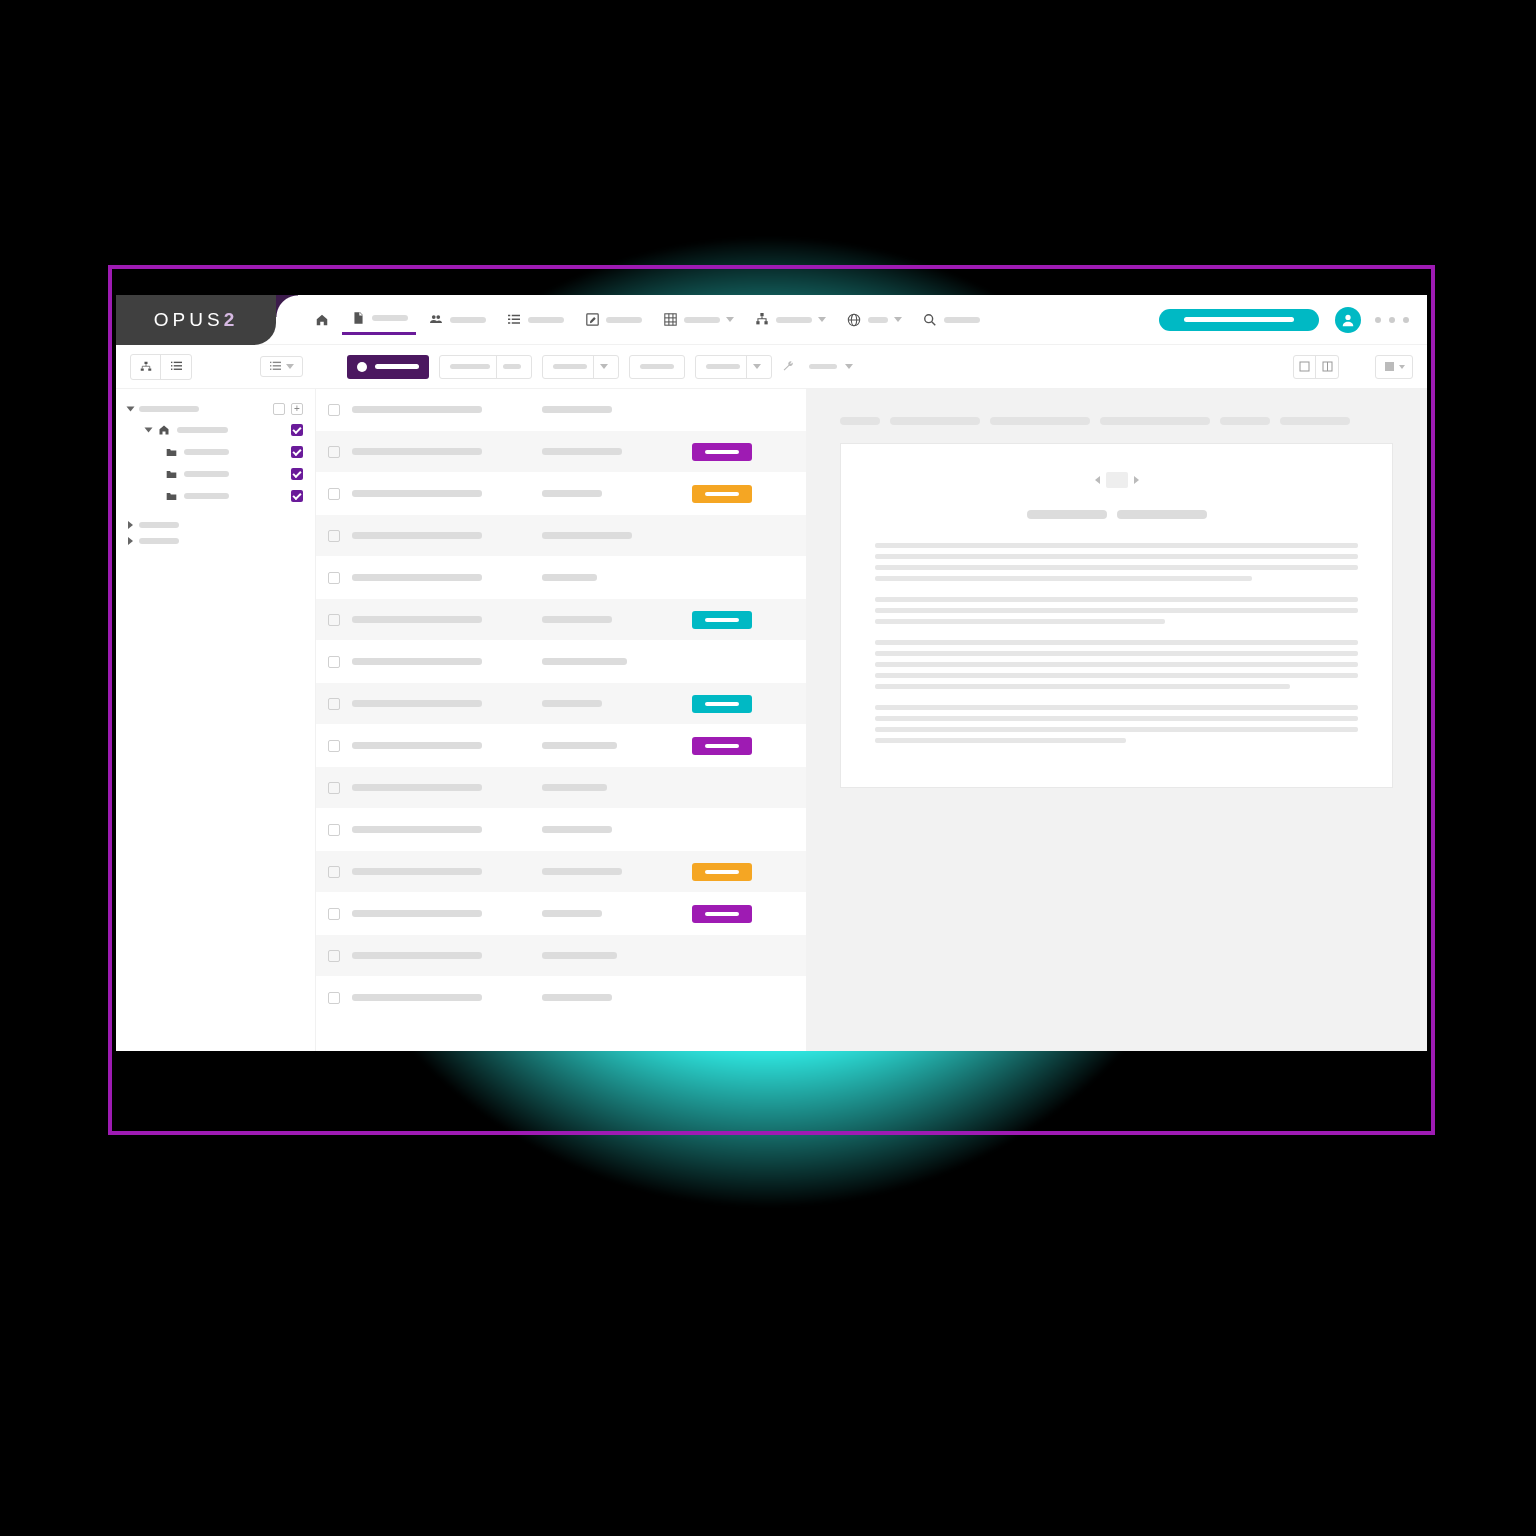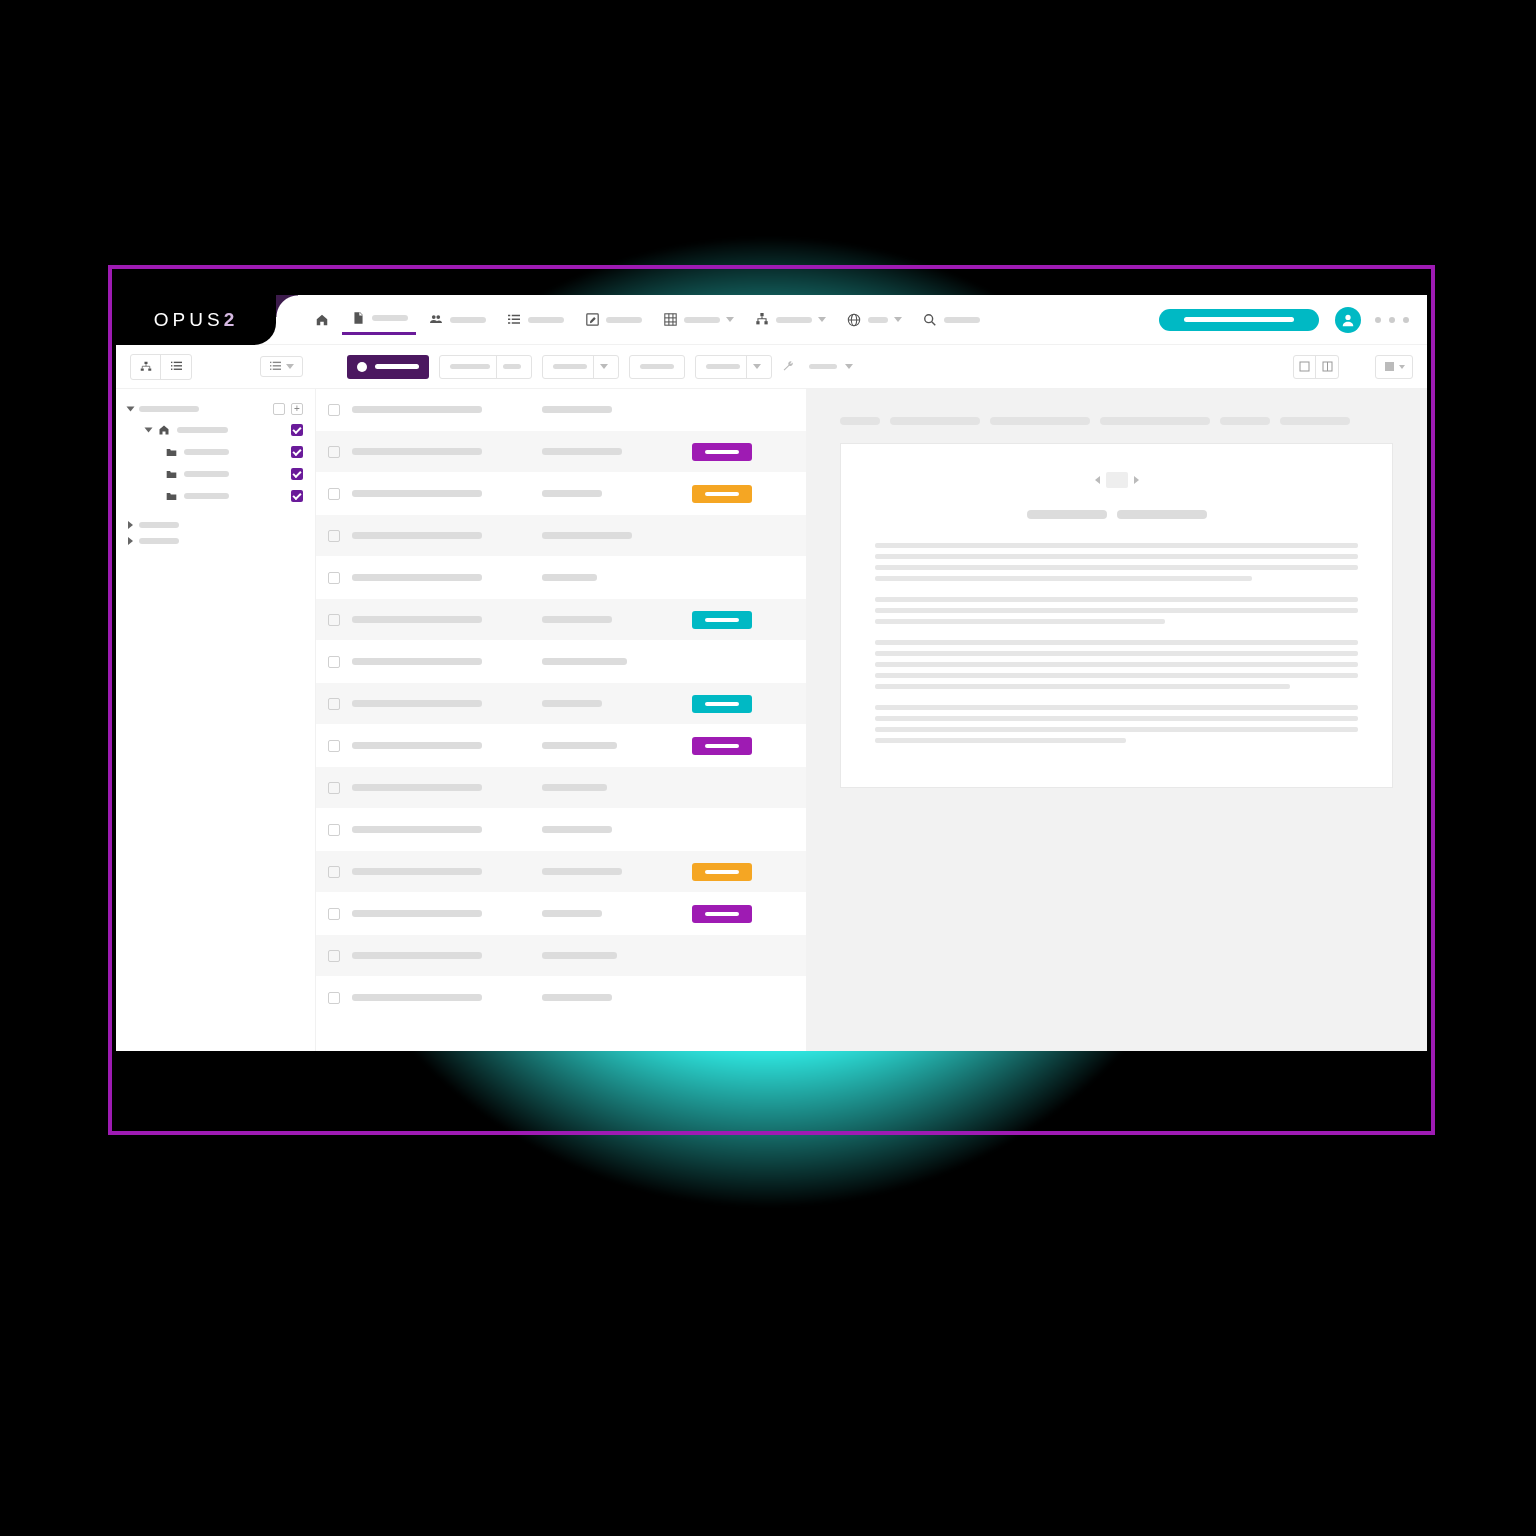--- a/index.html
+++ b/index.html
@@ -40,21 +40,21 @@
   }
 
   
   .topbar {
     height: 50px;
     display: flex; align-items: center;
     border-bottom: 1px solid #f1f1f1;
   }
   .logo-wrap {
     height: 50px; width: 160px;
-    background: #000000;
+    background: #404040;
     display: flex; align-items: center; justify-content: center;
     position: relative;
     border-radius: 0 0 22px 0;
   }
   .logo-wrap::after {
     content:"";
     position: absolute;
     right: -22px; top: 0;
     width: 22px; height: 22px;
     background: radial-gradient(circle at 22px 22px, transparent 21px, #3c1b4b 22px);

